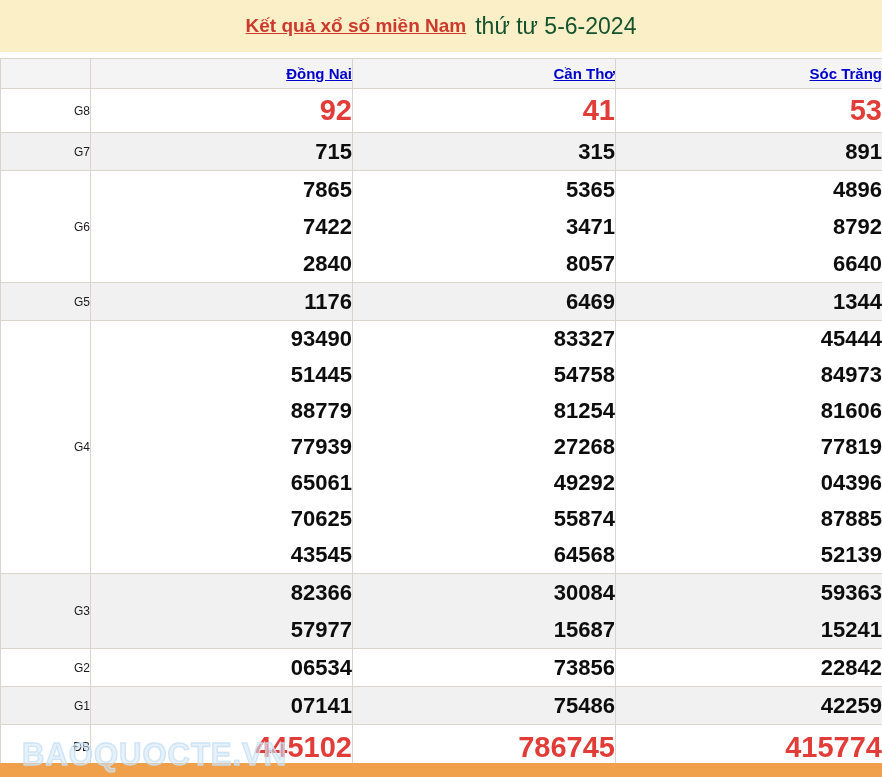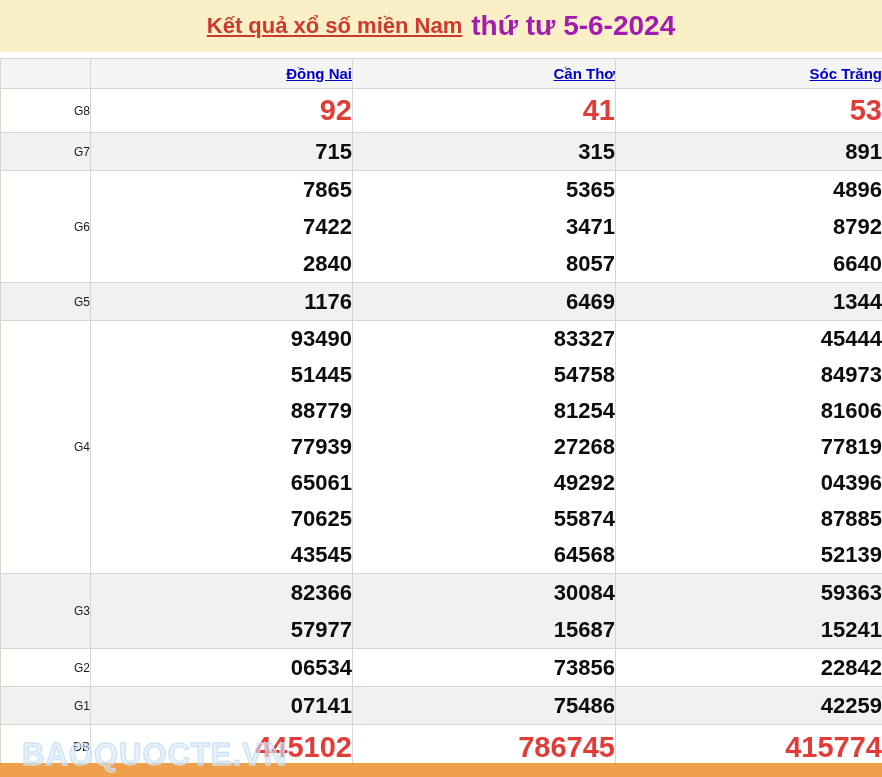--- a/index.html
+++ b/index.html
@@ -13,28 +13,28 @@
   }
   .banner {
     height: 52px;
     background: #faefc6;
     display: flex; align-items: center; justify-content: center;
     gap: 9px;
   }
   .banner a.title-link {
     color: #ce392e;
     font-weight: bold;
-    font-size: 22px;
+    font-size: 19px;
     text-decoration: underline;
     cursor: pointer;
   }
   .banner .title-date {
-    color: #a21caf;
-    font-weight: bold;
-    font-size: 28px;
+    color: #14532d;
+    font-weight: normal;
+    font-size: 23px;
   }
   .gap { height: 6px; background: #fff; }
   table.results {
     width: 882px;
     border-collapse: collapse;
     table-layout: fixed;
   }
   table.results th, table.results td {
     border: 1px solid #d9d5cb;
     padding: 0;

